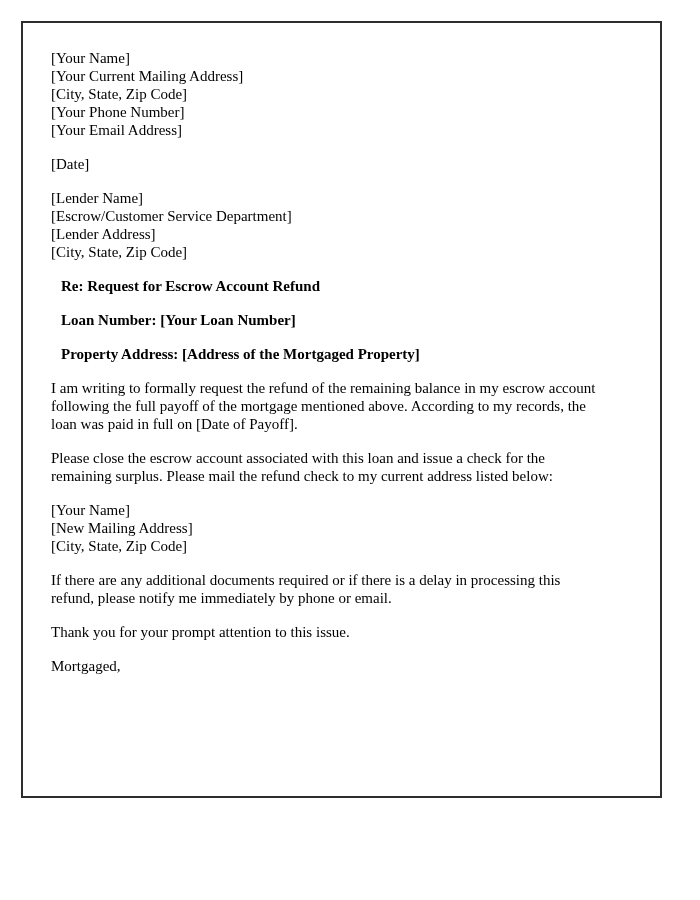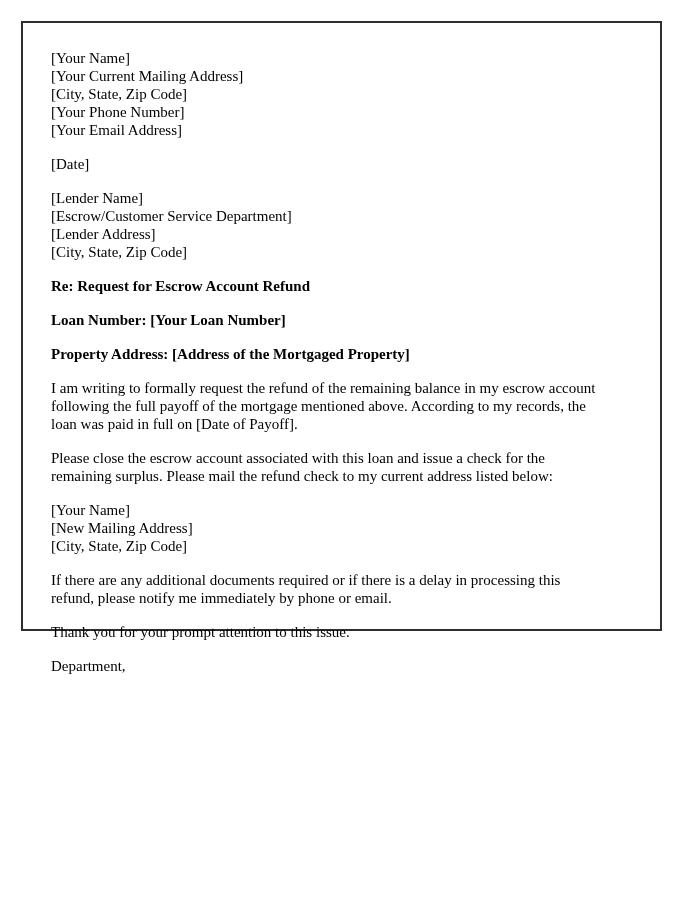--- a/index.html
+++ b/index.html
@@ -14,36 +14,37 @@
     width: 700px;
     height: 900px;
     background: #ffffff;
     overflow: hidden;
   }
   .letter-frame {
     position: absolute;
     left: 21px;
     top: 21px;
     width: 641px;
-    height: 610px;
+    height: 777px;
     box-sizing: border-box;
     border: 2px solid #2e2e2e;
     padding: 10px 14px 10px 28px;
     font-family: "Liberation Serif", "DejaVu Serif", serif;
     font-size: 15px;
     line-height: 18px;
     color: #000000;
     background: #ffffff;
   }
   .letter-frame p {
     margin: 16px 0;
     white-space: pre-line;
   }
   .letter-frame p.bold {
     font-weight: bold;
+    margin-left: 10px;
   }
 </style>
 </head>
 <body>
 
 <div class="page">
   <div class="letter-frame">
     <p>[Your Name]
 [Your Current Mailing Address]
 [City, State, Zip Code]
@@ -61,15 +62,15 @@
 following the full payoff of the mortgage mentioned above. According to my records, the
 loan was paid in full on [Date of Payoff].</p>
     <p>Please close the escrow account associated with this loan and issue a check for the
 remaining surplus. Please mail the refund check to my current address listed below:</p>
     <p>[Your Name]
 [New Mailing Address]
 [City, State, Zip Code]</p>
     <p>If there are any additional documents required or if there is a delay in processing this
 refund, please notify me immediately by phone or email.</p>
     <p>Thank you for your prompt attention to this issue.</p>
-    <p>Department,</p>
+    <p>Mortgaged,</p>
   </div>
 </div>
 
 </body></html>

